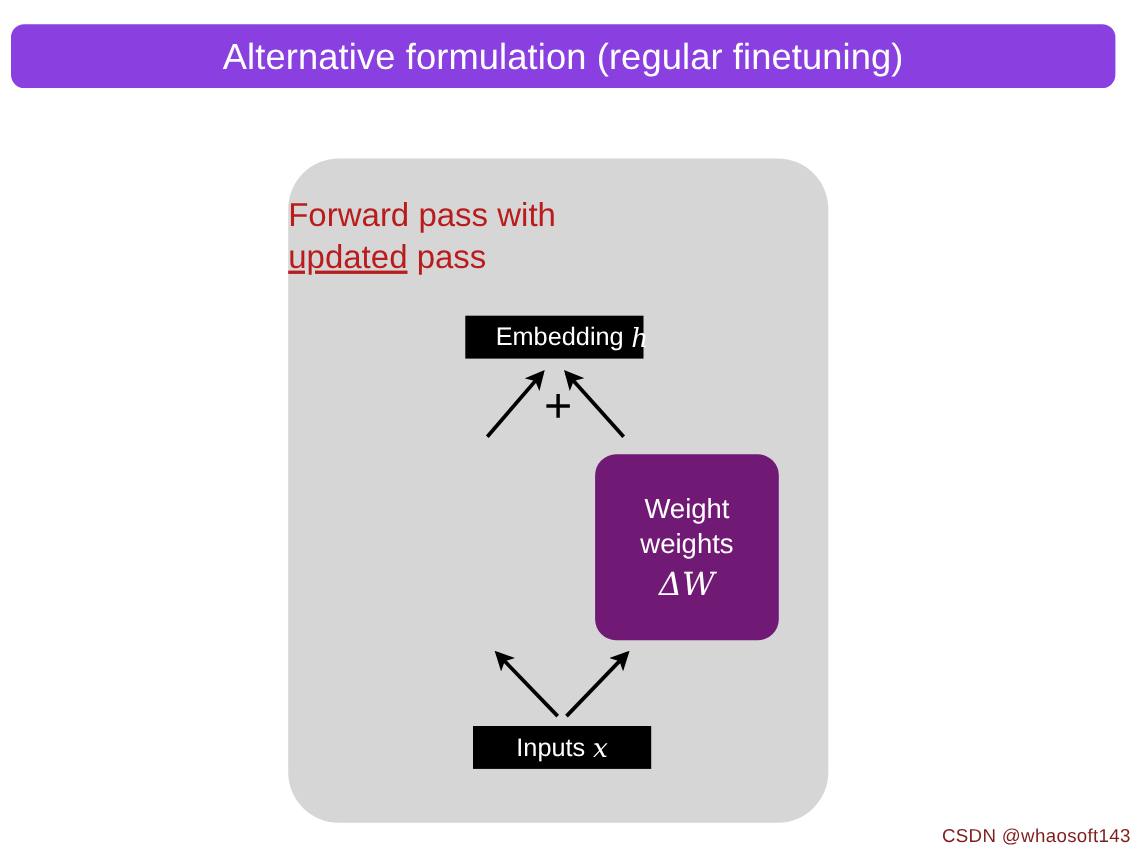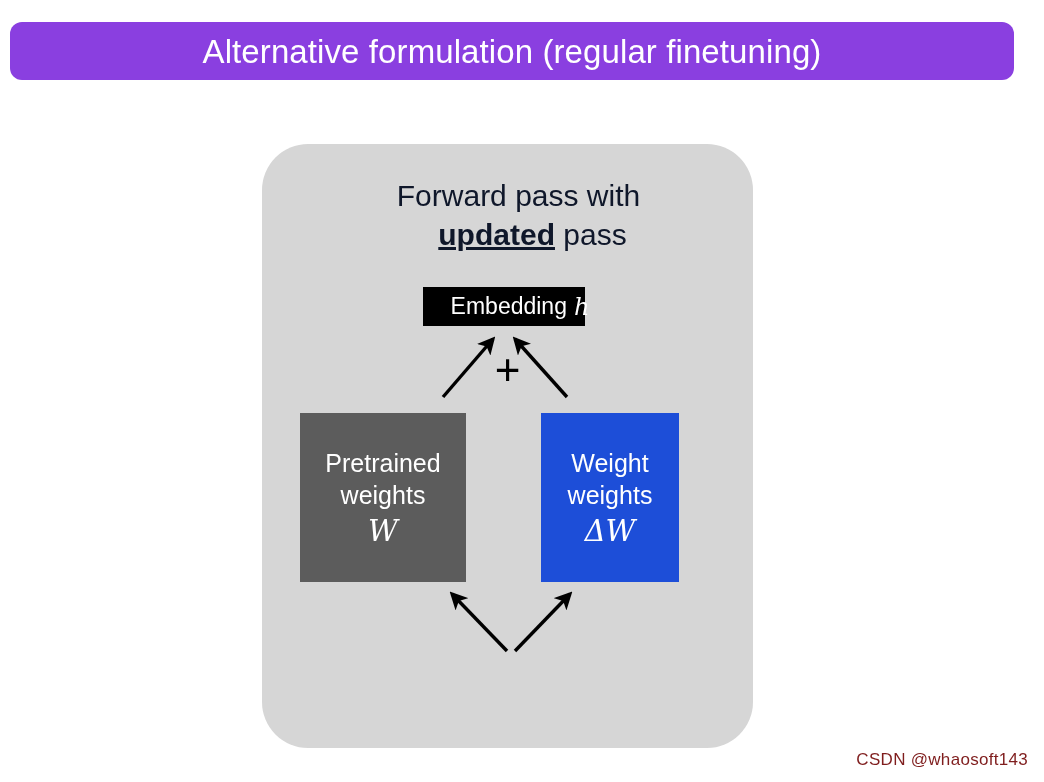--- a/index.html
+++ b/index.html
@@ -46,33 +46,31 @@
     top: 144px;
     width: 491px;
     height: 604px;
     background: #D6D6D6;
     border-radius: 46px;
   }
 
   
   #panel-heading {
     position: absolute;
-    left: 11px;
+    left: 0;
     top: 32px;
     width: 100%;
-    text-align: center;
-    color: #0f172a;
+    color: #b91c1c;
     font-size: 30px;
     line-height: 39px;
     font-weight: 400;
   }
   #panel-heading .em {
-    font-weight: bold;
+    font-weight: normal;
     text-decoration: underline;
-    margin-left: 28px;
   }
 
   
   .chip {
     position: absolute;
     background: #000000;
     color: #ffffff;
     display: flex;
     align-items: center;
     justify-content: center;
@@ -116,23 +114,24 @@
   #pretrained-box {
     left: 38px;
     top: 269px;
     width: 166px;
     height: 169px;
     background: #5C5C5C;
   }
   #weight-update-box {
     left: 279px;
     top: 269px;
-    width: 138px;
+    width: 167px;
     height: 169px;
-    background: #1d4ed8;
+    background: #701a75;
+    border-radius: 19px;
   }
   .weight-box .mathline {
     font-family: "DejaVu Serif", "Liberation Serif", serif;
     font-style: italic;
     font-size: 29px;
     line-height: 36px;
     margin-top: 2px;
   }
 
   
@@ -199,28 +198,27 @@
     <line x1="253" y1="507" x2="308" y2="450" stroke="#000000" stroke-width="3.4" marker-end="url(#arrowhead)"></line>
   </svg>
 
   <div class="chip" id="embedding-chip">
     <span>Embedding</span>
     <span class="mathvar">h</span>
   </div>
 
   <div id="plus-sign">+</div>
 
-  <div class="weight-box" id="pretrained-box">
-    <div>Pretrained</div>
-    <div>weights</div>
-    <div class="mathline">W</div>
-  </div>
 
   <div class="weight-box" id="weight-update-box">
     <div>Weight</div>
     <div>weights</div>
     <div class="mathline">ΔW</div>
   </div>
 
+  <div class="chip" id="inputs-chip">
+    <span>Inputs</span>
+    <span class="mathvar">x</span>
+  </div>
 
 </div>
 
 <div id="watermark">CSDN @whaosoft143</div>
 
 </body></html>

